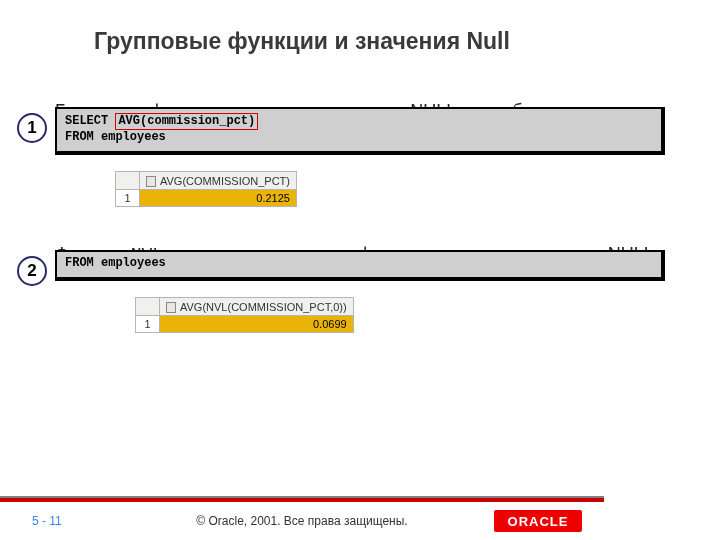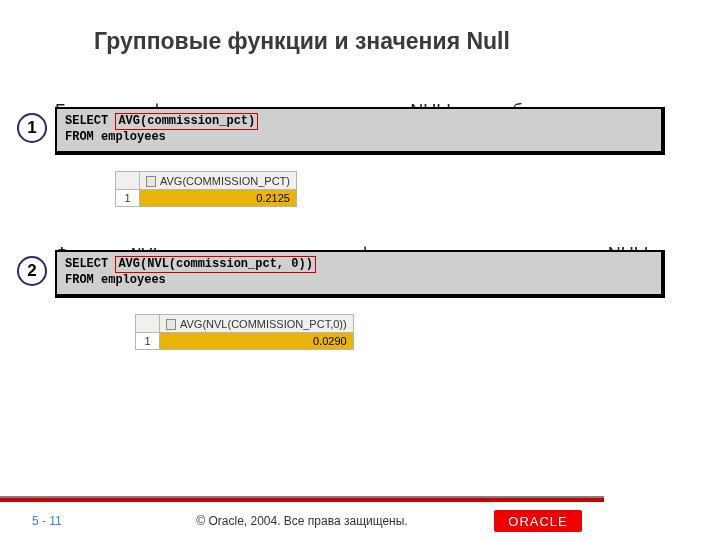--- a/index.html
+++ b/index.html
@@ -140,21 +140,21 @@
   }
   .oracle-logo {
     position: absolute;
     right: 22px;
     bottom: 8px;
     width: 88px;
     height: 22px;
     background: #ef0000;
     color: #fff;
     font-family: Arial, sans-serif;
-    font-weight: normal;
+    font-weight: bold;
     font-size: 13px;
     letter-spacing: 1px;
     display: flex;
     align-items: center;
     justify-content: center;
     border-radius: 2px;
   }
   .col-icon {
     display:inline-block;
     width:10px; height:11px;
@@ -201,40 +201,37 @@
 
     <div class="gap"></div>
 
     <div class="para">
       <span>Функция </span><span class="mono-inline">NVL</span><span> заставляет групповые функции учитывать значения NULL:</span>
     </div>
 
     <div class="code-row">
       <div class="num-circle">2</div>
       <div class="code-box">
-        <div>
-          <span>SELECT </span><span class="hl">AVG(NVL(commission_pct, 0))</span>
-        </div>
         <div>FROM   employees</div>
       </div>
     </div>
 
     <table class="result-table" style="margin-left:80px;">
       <tbody>
           <tr>
         <th class="rownum-hd"></th>
         <th><span class="col-icon"></span><span>AVG(NVL(COMMISSION_PCT,0))</span></th>
       </tr>
       <tr>
         <td class="rownum">1</td>
-        <td>0.0290</td>
+        <td>0.0699</td>
       </tr>
     </tbody>
       </table>
 
   </div>
 
   <div class="footer-strip"></div>
   <div class="page-num">5 - 11</div>
-  <div class="copyright">© Oracle, 2004. Все права защищены.</div>
+  <div class="copyright">© Oracle, 2001. Все права защищены.</div>
   <div class="oracle-logo">ORACLE</div>
 
 </div>
 
 </body></html>

